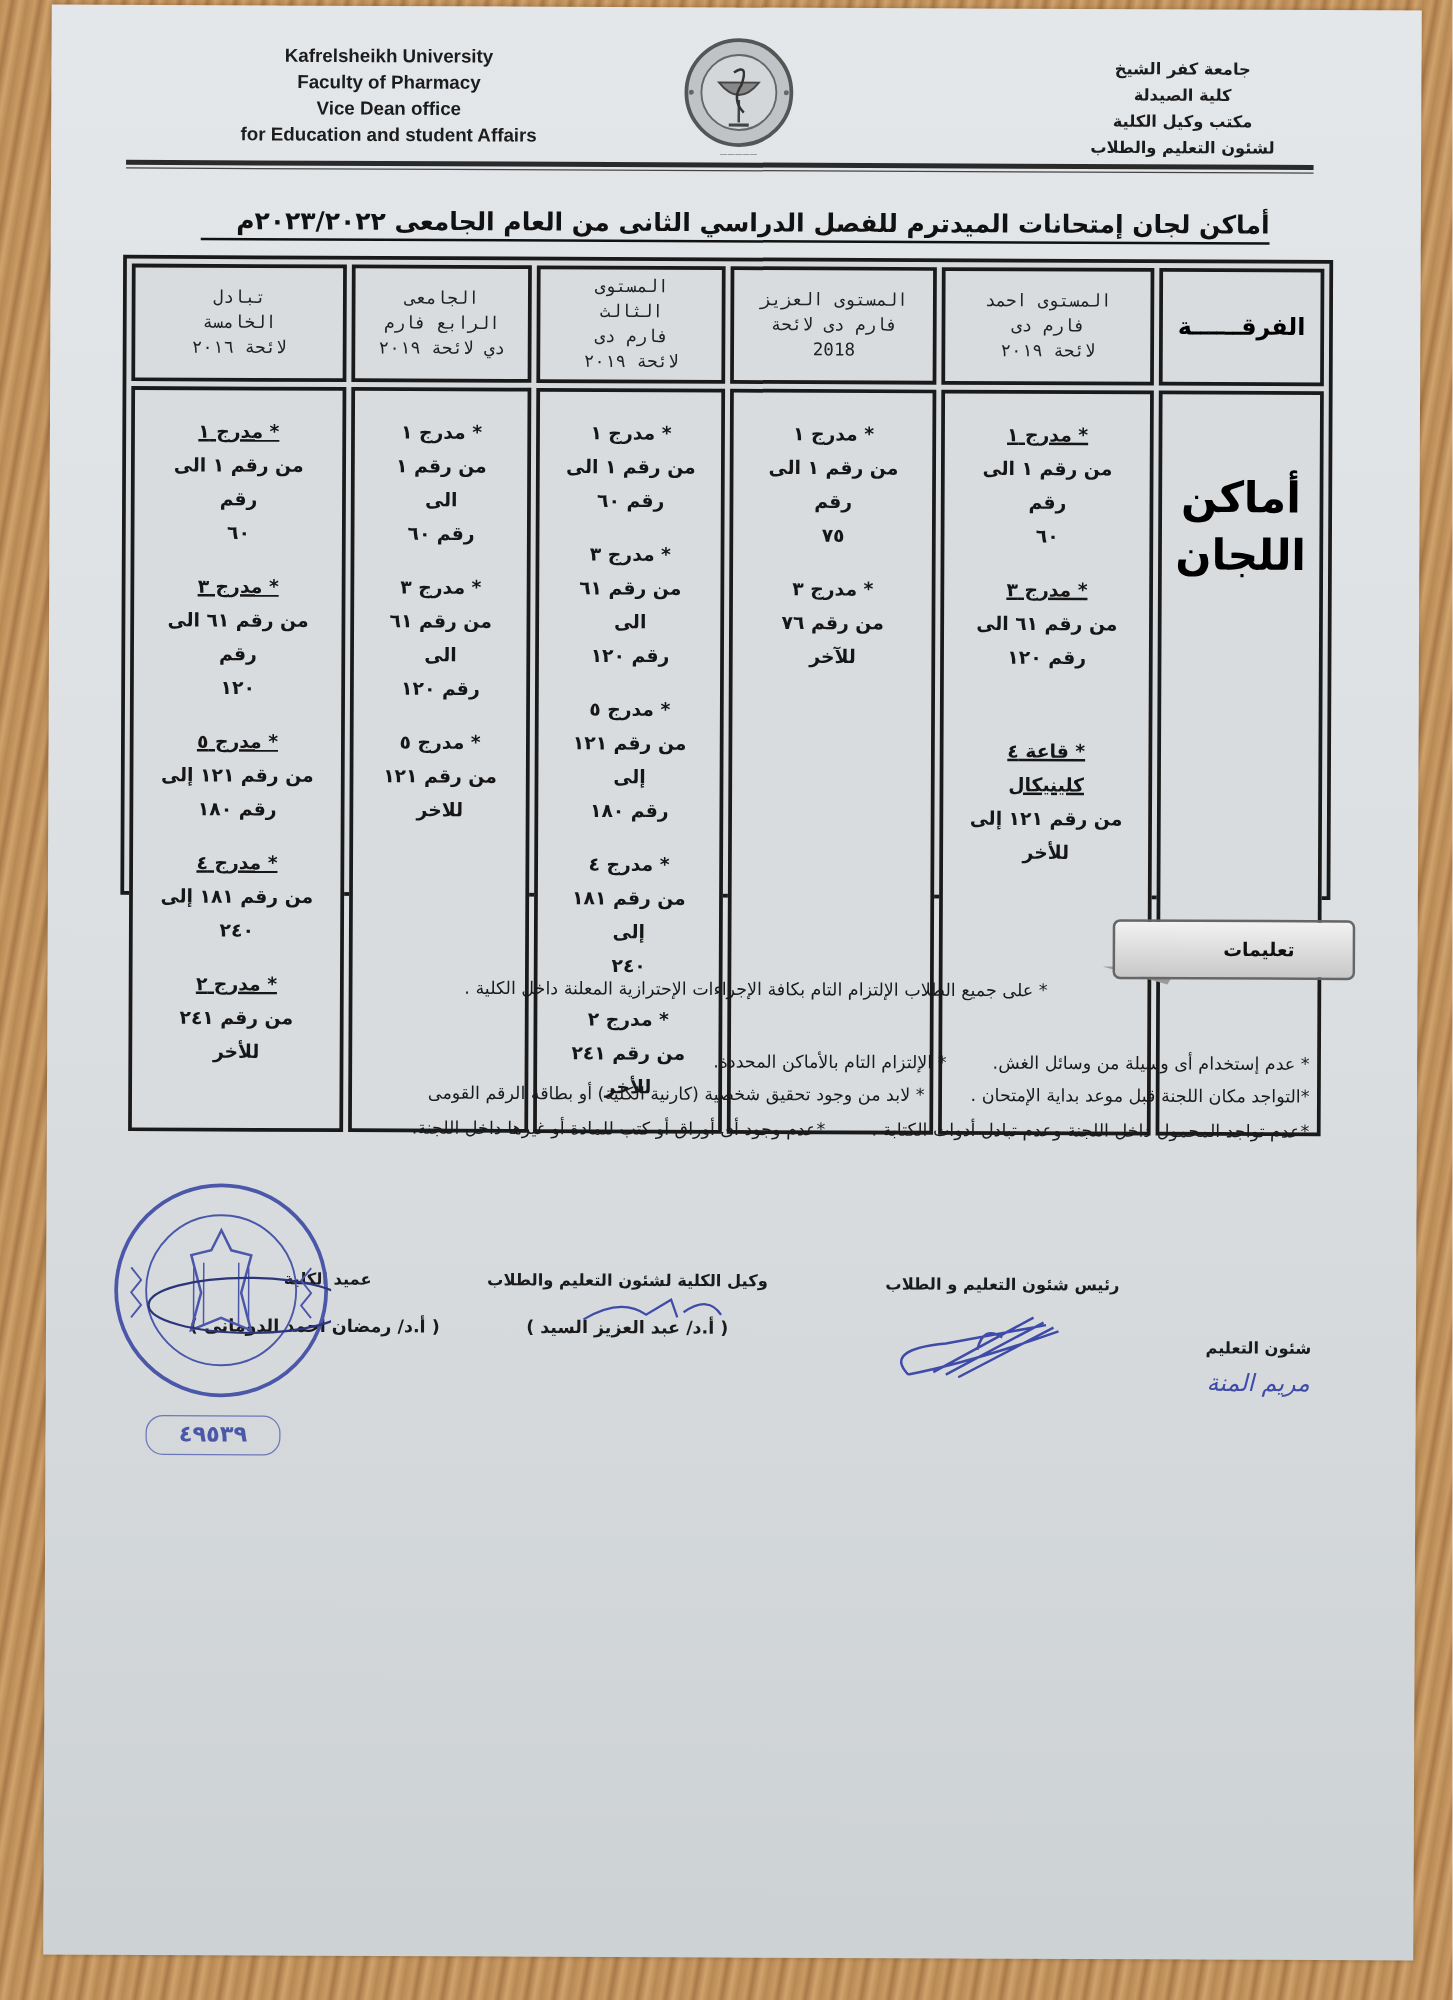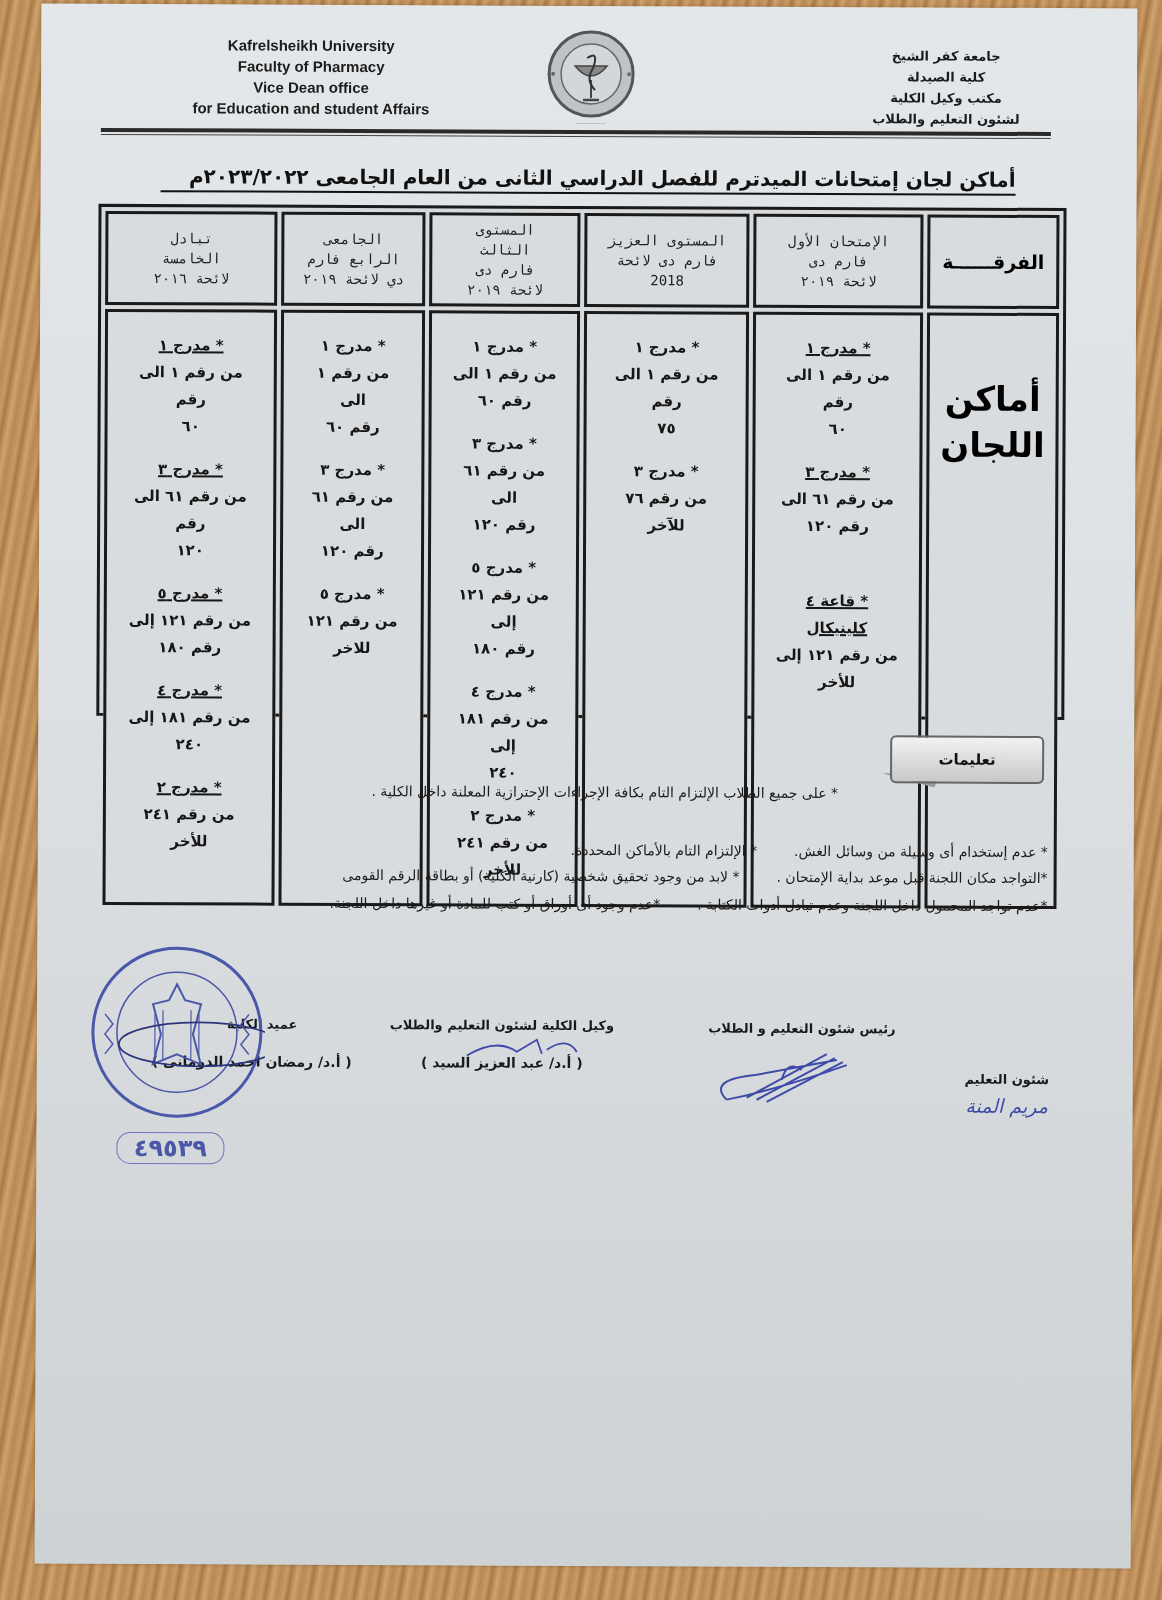--- a/index.html
+++ b/index.html
@@ -52,21 +52,21 @@
     .cell-body { font-family: "DejaVu Sans", sans-serif; font-weight: bold; font-size: 15px; line-height: 27px; color: #161616; }
     .hall { display: inline-block; }
     .hall.u { text-decoration: underline; text-decoration-thickness: 2px; }
     .entry { margin: 16px; }
     .gap { height: 16px; }
     
     .callout {
       left: 852px; top: 728px; width: 150px; height: 44px;
       border: 2px solid #666; border-radius: 6px;
       background: linear-gradient(180deg, #f2f2f2, #c8c8c8);
-      text-align: center; direction: rtl; font-weight: bold; font-size: 15px; line-height: 44px; color: #111;
+      text-align: center; direction: rtl; font-weight: bold; font-size: 15px; line-height: 44px; color: #111; padding-left: 40px;
     }
     .callout-tail {
       left: 840px; top: 766px; width: 0; height: 0;
       border-top: 14px solid #9a9a9a; border-left: 60px solid transparent;
       transform: skewX(-30deg);
     }
     .instr {
       direction: rtl; text-align: right; font-family: "DejaVu Sans", sans-serif; font-size: 14px; color: #1a1a1a;
     }
     .instr-1 { left: 120px; top: 778px; width: 680px; }
@@ -75,21 +75,21 @@
     .instr-2 { top: 836px; }
     .instr-3 { top: 862px; }
     .instr-4 { top: 890px; }
     .instr-row .sp { width: 28px; }
     
     .sig-title { direction: rtl; text-align: center; font-weight: bold; font-size: 13px; color: #1a1a1a; }
     .sig-name { direction: rtl; text-align: center; font-weight: bold; font-size: 14px; color: #1a1a1a; }
     .stamp { left: 52px; top: 940px; width: 176px; height: 176px; }
     .stamp-num {
       left: 80px; top: 1128px; width: 106px; height: 30px; border: 1.5px solid #6d78b8; border-radius: 14px;
-      color: #4b57a8; font-size: 24px; text-align: center; line-height: 30px; font-weight: bold; direction: rtl;
+      color: #4b57a8; font-size: 18px; text-align: center; line-height: 30px; font-weight: bold; direction: rtl;
     }
   </style>
 </head>
 <body>
 
 <div class="paper">
 
   <div class="abs hdr-en">
     <div>Kafrelsheikh University</div>
     <div>Faculty of Pharmacy</div>
@@ -122,21 +122,21 @@
   <div class="abs hdr-rule2"></div>
 
   <div class="abs title">أماكن لجان إمتحانات الميدترم للفصل الدراسي  الثانى من العام الجامعى ٢٠٢٣/٢٠٢٢م</div>
 
   <div class="abs tbl">
     <table class="grid">
       <tbody>
           <tr>
         <td class="rowhead rowhead-top">الفرقــــــة</td>
         <td class="th-cell">
-          <div>الإمتحان الأول</div>
+          <div>المستوى احمد</div>
           <div>فارم دى</div>
           <div>لائحة ٢٠١٩</div>
         </td>
         <td class="th-cell">
           <div>المستوى العزيز</div>
           <div>فارم دى لائحة</div>
           <div>2018</div>
         </td>
         <td class="th-cell">
           <div>المستوى</div>

